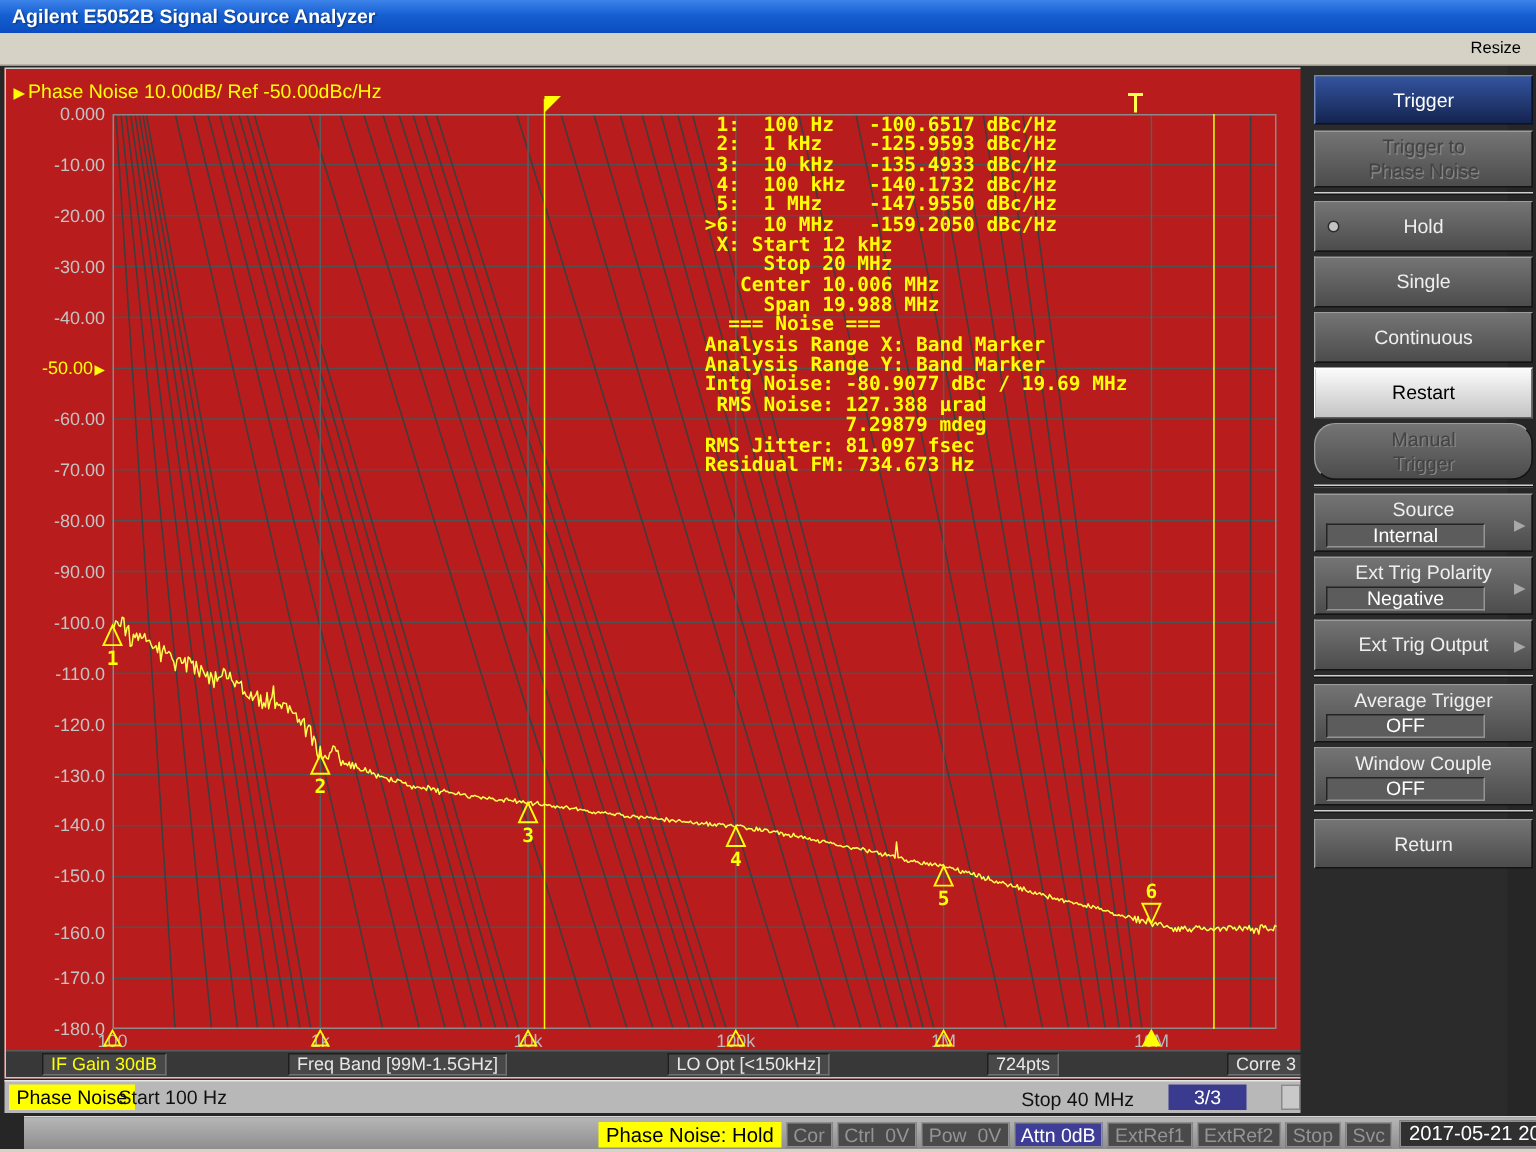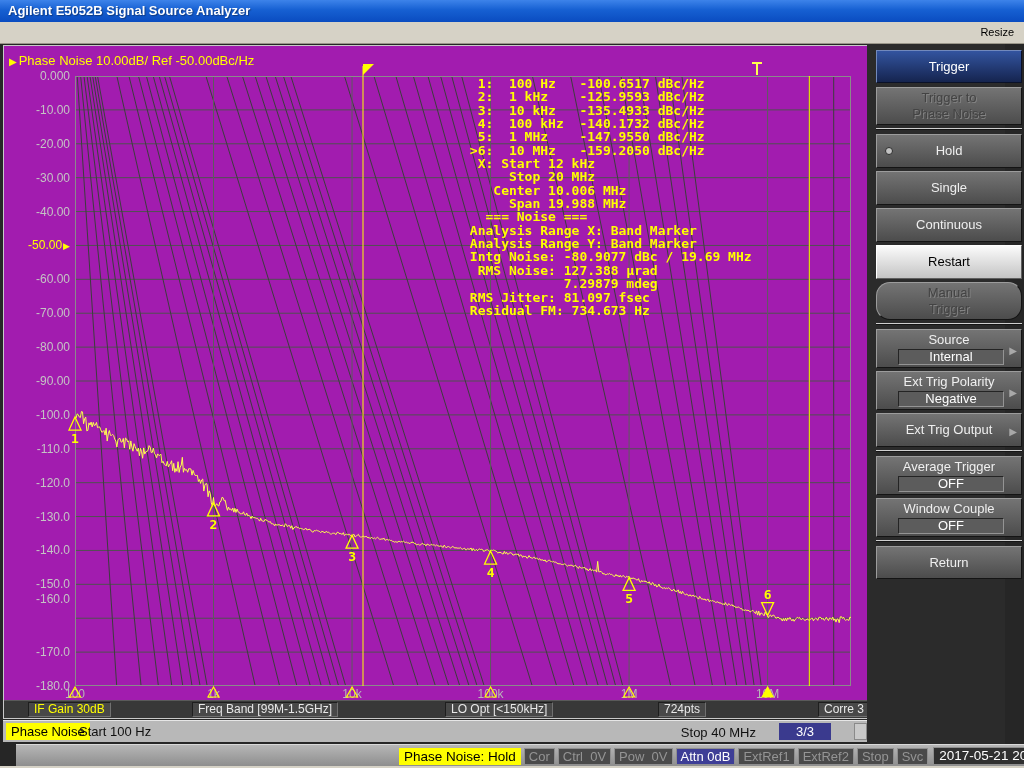--- a/index.html
+++ b/index.html
@@ -21,21 +21,21 @@
     background:#d6d2c6; border-bottom:1px solid #9a968a;
   }
   #resize-label { position:absolute; right:10px; top:4px; font-size:11px; color:#000; }
   #main {
     position:absolute; left:0; top:44px; width:1024px; height:722px;
     background:#262626;
   }
   
   #screen {
     position:absolute; left:3px; top:1px; width:866px; height:674px;
-    background:#a21caf; border:1px solid #c9c9c9;
+    background:#b91c1c; border:1px solid #c9c9c9;
   }
   .trace-header {
     position:absolute; left:5px; top:7px; font-size:13px; color:#ffff00; white-space:nowrap;
   }
   .trace-header .arrow { font-size:10px; margin-right:2px; }
   #carrier-readout {
     position:absolute; right:12px; top:14px; font-size:12.5px; color:#ffff00;
     border-bottom:1px solid #ffff00; padding:0 2px 1px 0; white-space:nowrap;
   }
   #text-cursor { position:absolute; left:748px; top:16px; width:10px; height:13px; }
@@ -129,21 +129,21 @@
     border-color:#ffffff #5f5f5f #5f5f5f #ffffff;
   }
   .skey .dot {
     position:absolute; left:8px; top:50%; margin-top:-4px; width:8px; height:8px;
     border-radius:50%; background:#c2c2c2; border:1px solid #2c2c2c;
   }
   .skey .value-box {
     width:106px; height:16px; line-height:14px; margin-top:1px;
     background:#5c5c5c; color:#fff; font-size:13px;
     border:1px solid; border-color:#242424 #949494 #949494 #242424;
-    align-self:flex-start; margin-left:21px;
+    align-self:flex-start; margin-left:7px;
   }
   .skey .menu-arrow {
     position:absolute; right:4px; top:50%; margin-top:-6px; font-size:10px; color:#a8a8a8;
   }
   .menu-sep { height:2px; background:#cfcfcf; border-bottom:1px solid #151515; margin:1px 0 4px; }
 </style>
 </head>
 <body>
 
 <div id="title-bar">
@@ -174,21 +174,21 @@
         <div class="ylab" style="top: 225.333px;">-60.00</div>
         <div class="ylab" style="top: 259.222px; padding-left: 16px;">-70.00</div>
         <div class="ylab" style="top: 293.111px;">-80.00</div>
         <div class="ylab" style="top: 327px;">-90.00</div>
         <div class="ylab" style="top: 360.889px;">-100.0</div>
         <div class="ylab" style="top: 394.778px;">-110.0</div>
         <div class="ylab" style="top: 428.667px;">-120.0</div>
         <div class="ylab" style="top: 462.556px;">-130.0</div>
         <div class="ylab" style="top: 496.444px;">-140.0</div>
         <div class="ylab" style="top: 530.333px;">-150.0</div>
-        <div class="ylab" style="top: 545px; padding-left: 20px;">-160.0</div>
+        <div class="ylab" style="top: 568px; padding-left: 20px;">-160.0</div>
         <div class="ylab" style="top: 598.111px;">-170.0</div>
         <div class="ylab" style="top: 632px;">-180.0</div>
       </div>
 
     <svg id="plot-svg" width="776" height="648" viewBox="0 -12 776 648">
         <line x1="0" y1="33.888888888888886" x2="776" y2="33.888888888888886" stroke="#515151" stroke-width="1"></line>
         <line x1="0" y1="67.77777777777777" x2="776" y2="67.77777777777777" stroke="#515151" stroke-width="1"></line>
         <line x1="0" y1="101.66666666666666" x2="776" y2="101.66666666666666" stroke="#515151" stroke-width="1"></line>
         <line x1="0" y1="135.55555555555554" x2="776" y2="135.55555555555554" stroke="#515151" stroke-width="1"></line>
         <line x1="0" y1="169.44444444444443" x2="776" y2="169.44444444444443" stroke="#515151" stroke-width="1"></line>

